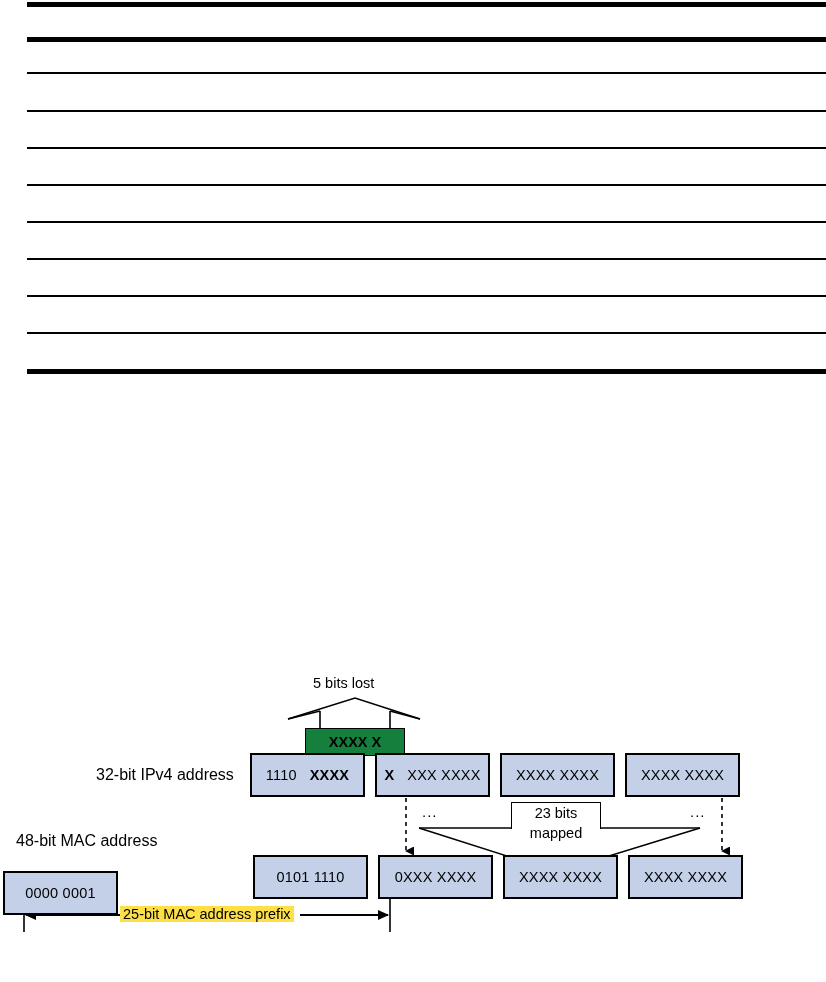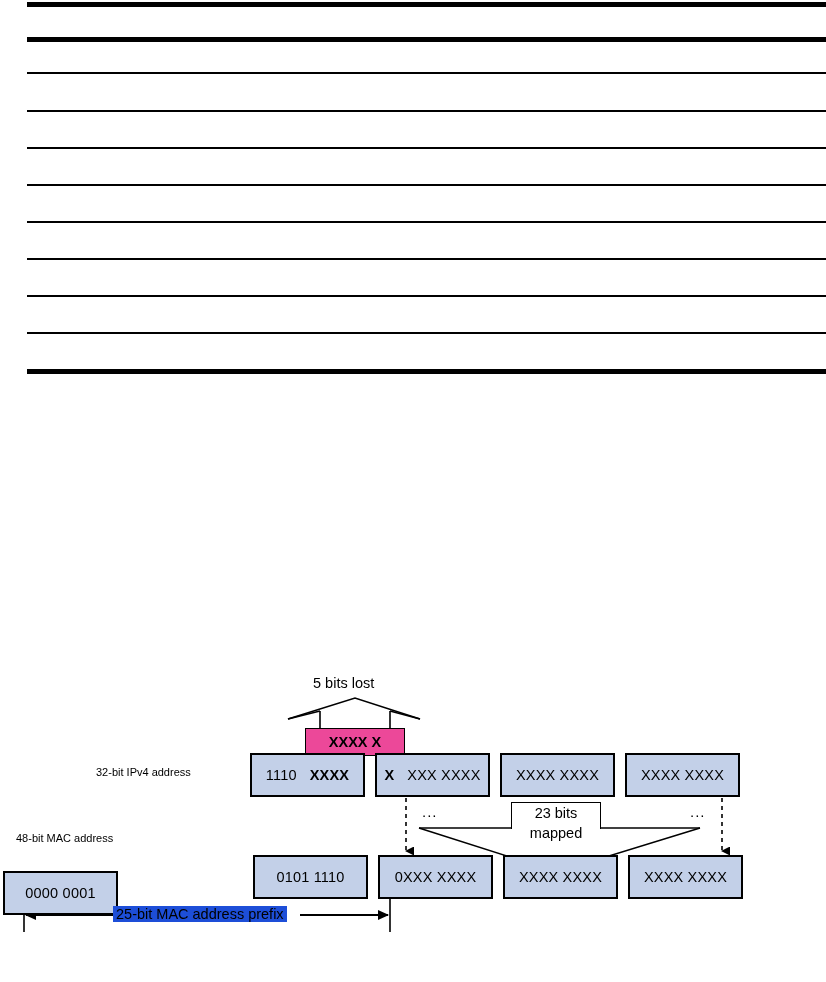--- a/index.html
+++ b/index.html
@@ -56,28 +56,28 @@
     justify-content: center;
     font-size: 14.5px;
     letter-spacing: 0.2px;
     white-space: nowrap;
     gap: 13px;
   }
   .bitbox .bold { font-weight: bold; }
 
   .rowlabel {
     position: absolute;
-    font-size: 11px;
+    font-size: 16px;
     white-space: nowrap;
   }
 
   .callout-box {
     position: absolute;
     box-sizing: border-box;
-    background: #ec4899;
+    background: #15803d;
     border: 1.6px solid #000000;
     display: flex;
     align-items: center;
     justify-content: center;
     font-size: 14.5px;
     white-space: nowrap;
   }
   .callout-box.bold { font-weight: bold; }
 
   .plain-text {
@@ -193,15 +193,15 @@
   <div class="plain-text" style="left:511px; top:825px; width:90px;">mapped</div>
 
   <div class="rowlabel" style="left:16px; top:832px;text-align:center;">48-bit MAC address</div>
 
   <div class="bitbox" style="left:3px; top:855px;margin-top:16px;">0000 0001</div>
   <div class="bitbox" style="left:253px; top:855px;">0101 1110</div>
   <div class="bitbox" style="left:378px; top:855px;">0XXX XXXX</div>
   <div class="bitbox" style="left:503px; top:855px;">XXXX XXXX</div>
   <div class="bitbox" style="left:628px; top:855px;">XXXX XXXX</div>
 
-  <div class="plain-text" style="left:113px; top:906px; background:#1d4ed8; padding:0 3px;">25-bit MAC address prefix</div>
+  <div class="plain-text" style="left:120px; top:906px; background:#fde047; padding:0 3px;">25-bit MAC address prefix</div>
 
 </div>
 
 </body></html>

